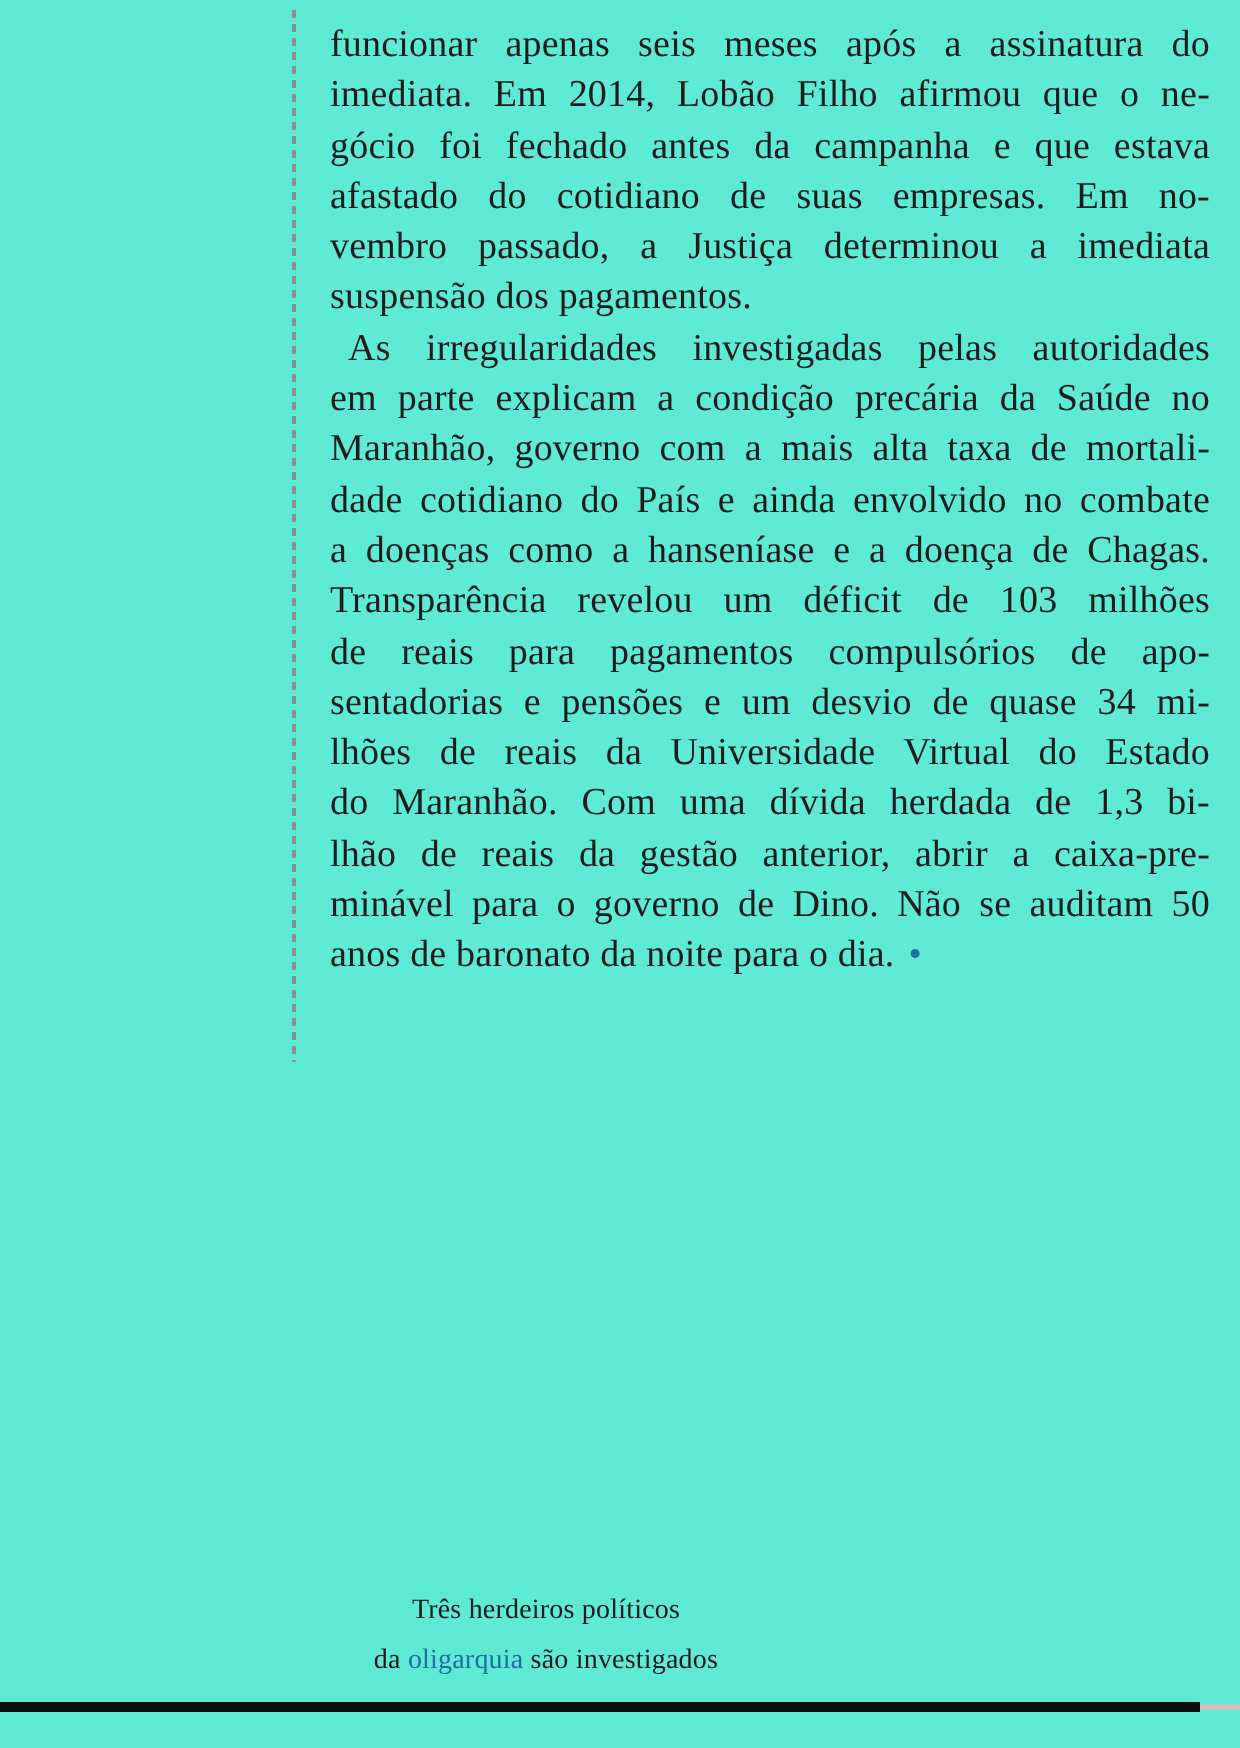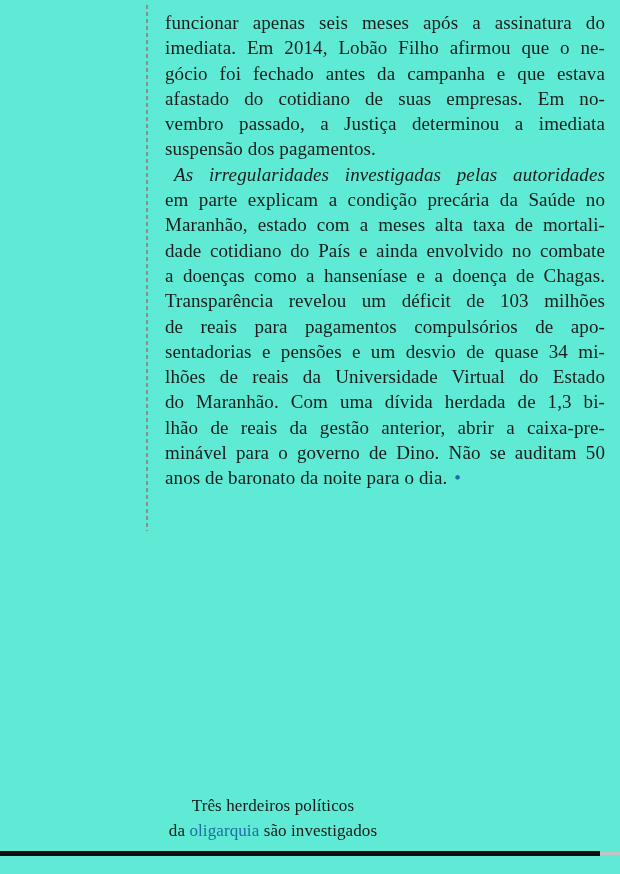--- a/index.html
+++ b/index.html
@@ -43,35 +43,34 @@
     text-align: justify;
     text-align-last: justify;
     white-space: nowrap;
   }
   .article .line.para-end {
     text-align: left;
     text-align-last: left;
   }
   .article .line.indented {
     padding-left: 9px;
-    font-style: italic;
   }
   .end-bullet {
     color: #1e6fa5;
     margin-left: 7px;
     font-size: 19px;
   }
   
   .next-head {
     position: absolute;
     left: 53px;
     top: 793px;
     width: 440px;
     text-align: center;
-    font-size: 17px;
+    font-size: 14px;
     line-height: 25px;
     color: #1a1a1a;
     letter-spacing: 0.1px;
   }
   .next-head .link {
     color: #1f6e9f;
     text-decoration: none;
     cursor: pointer;
   }
   
@@ -101,21 +100,21 @@
 
   <div class="article" id="article-column">
       <div class="line"><span>funcionar apenas seis meses após a assinatura do</span></div>
       <div class="line"><span>imediata. Em 2014, Lobão Filho afirmou que o ne-</span></div>
       <div class="line"><span>gócio foi fechado antes da campanha e que estava</span></div>
       <div class="line"><span>afastado do cotidiano de suas empresas. Em no-</span></div>
       <div class="line"><span>vembro passado, a Justiça determinou a imediata</span></div>
       <div class="line para-end"><span>suspensão dos pagamentos.</span></div>
       <div class="line indented"><span>As irregularidades investigadas pelas autoridades</span></div>
       <div class="line"><span>em parte explicam a condição precária da Saúde no</span></div>
-      <div class="line"><span>Maranhão, estado com a meses alta taxa de mortali-</span></div>
+      <div class="line"><span>Maranhão, governo com a mais alta taxa de mortali-</span></div>
       <div class="line"><span>dade cotidiano do País e ainda envolvido no combate</span></div>
       <div class="line"><span>a doenças como a hanseníase e a doença de Chagas.</span></div>
       <div class="line"><span>Transparência revelou um déficit de 103 milhões</span></div>
       <div class="line"><span>de reais para pagamentos compulsórios de apo-</span></div>
       <div class="line"><span>sentadorias e pensões e um desvio de quase 34 mi-</span></div>
       <div class="line"><span>lhões de reais da Universidade Virtual do Estado</span></div>
       <div class="line"><span>do Maranhão. Com uma dívida herdada de 1,3 bi-</span></div>
       <div class="line"><span>lhão de reais da gestão anterior, abrir a caixa-pre-</span></div>
       <div class="line"><span>minável para o governo de Dino. Não se auditam 50</span></div>
       <div class="line para-end"><span>anos de baronato da noite para o dia.</span><span class="end-bullet">•</span></div>

